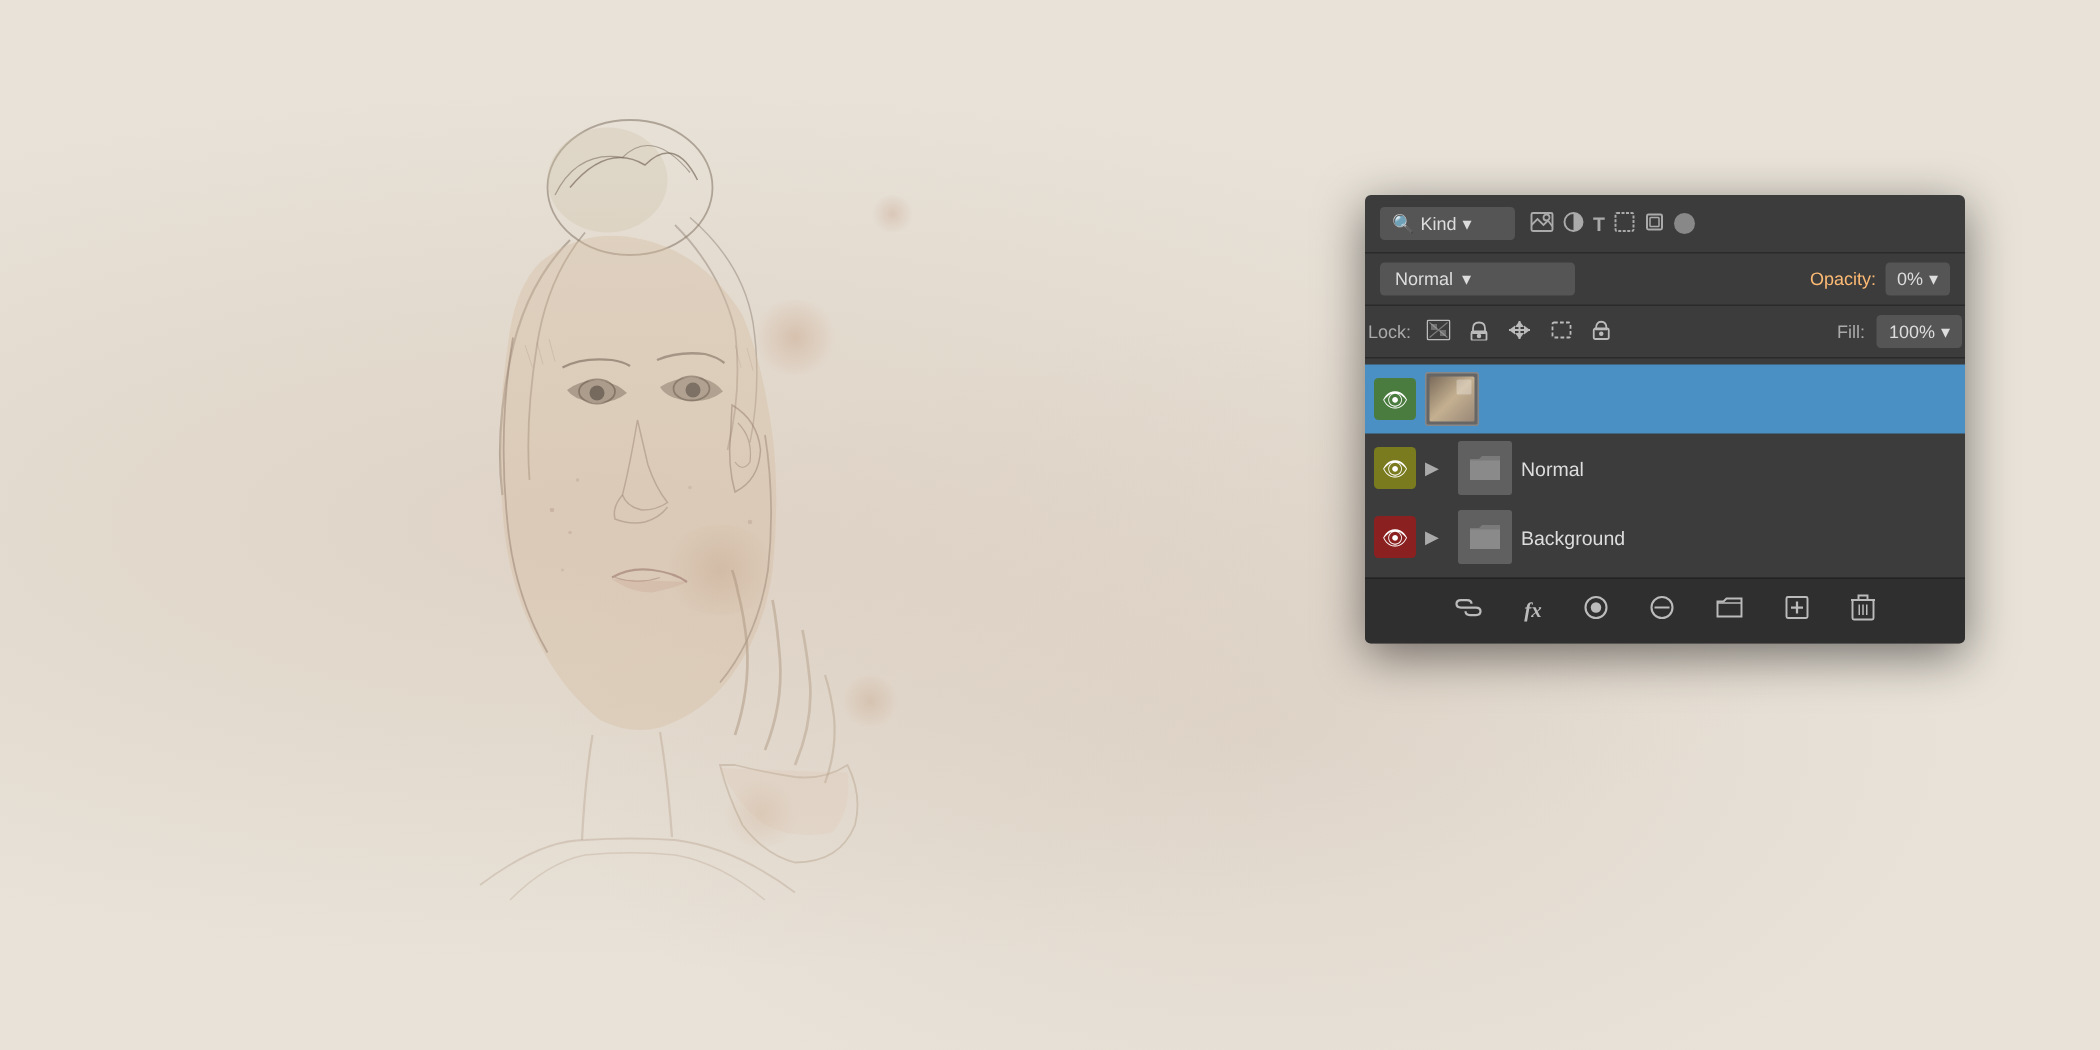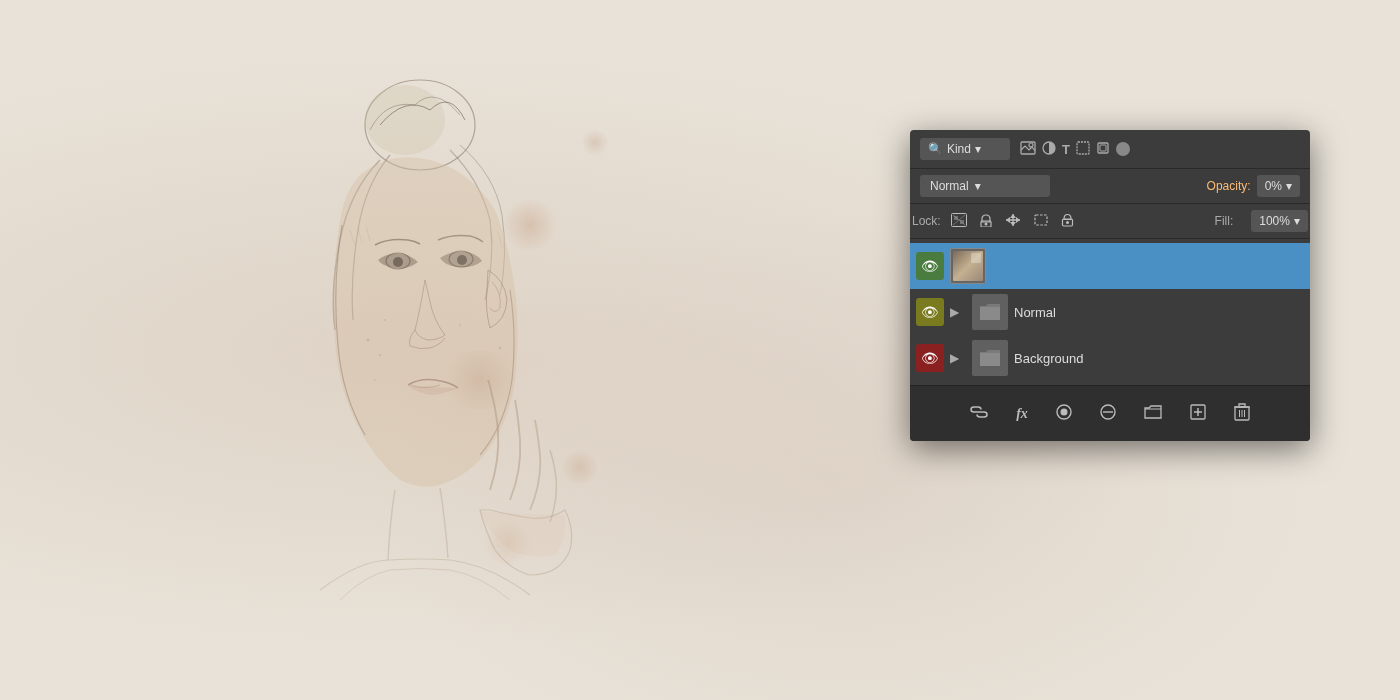--- a/index.html
+++ b/index.html
@@ -237,21 +237,21 @@
     .lock-icon {
       color: #bbb;
       font-size: 14px;
       cursor: pointer;
       padding: 2px;
     }
 
     .fill-group {
       display: flex;
       align-items: center;
-      gap: 18px;
+      gap: 8px;
       margin-left: auto;
     }
 
     .fill-label {
       color: #aaa;
       font-size: 12px;
     }
 
     .fill-value {
       display: flex;
@@ -344,21 +344,21 @@
 
     
     .bottom-toolbar {
       background: #2f2f2f;
       border-top: 1px solid #222;
       display: flex;
       align-items: center;
       justify-content: center;
       gap: 16px;
       padding: 8px 12px;
-      height: 56px;
+      height: 44px;
     }
 
     .toolbar-btn {
       color: #bbb;
       font-size: 16px;
       cursor: pointer;
       padding: 3px 6px;
       border-radius: 3px;
     }
 

